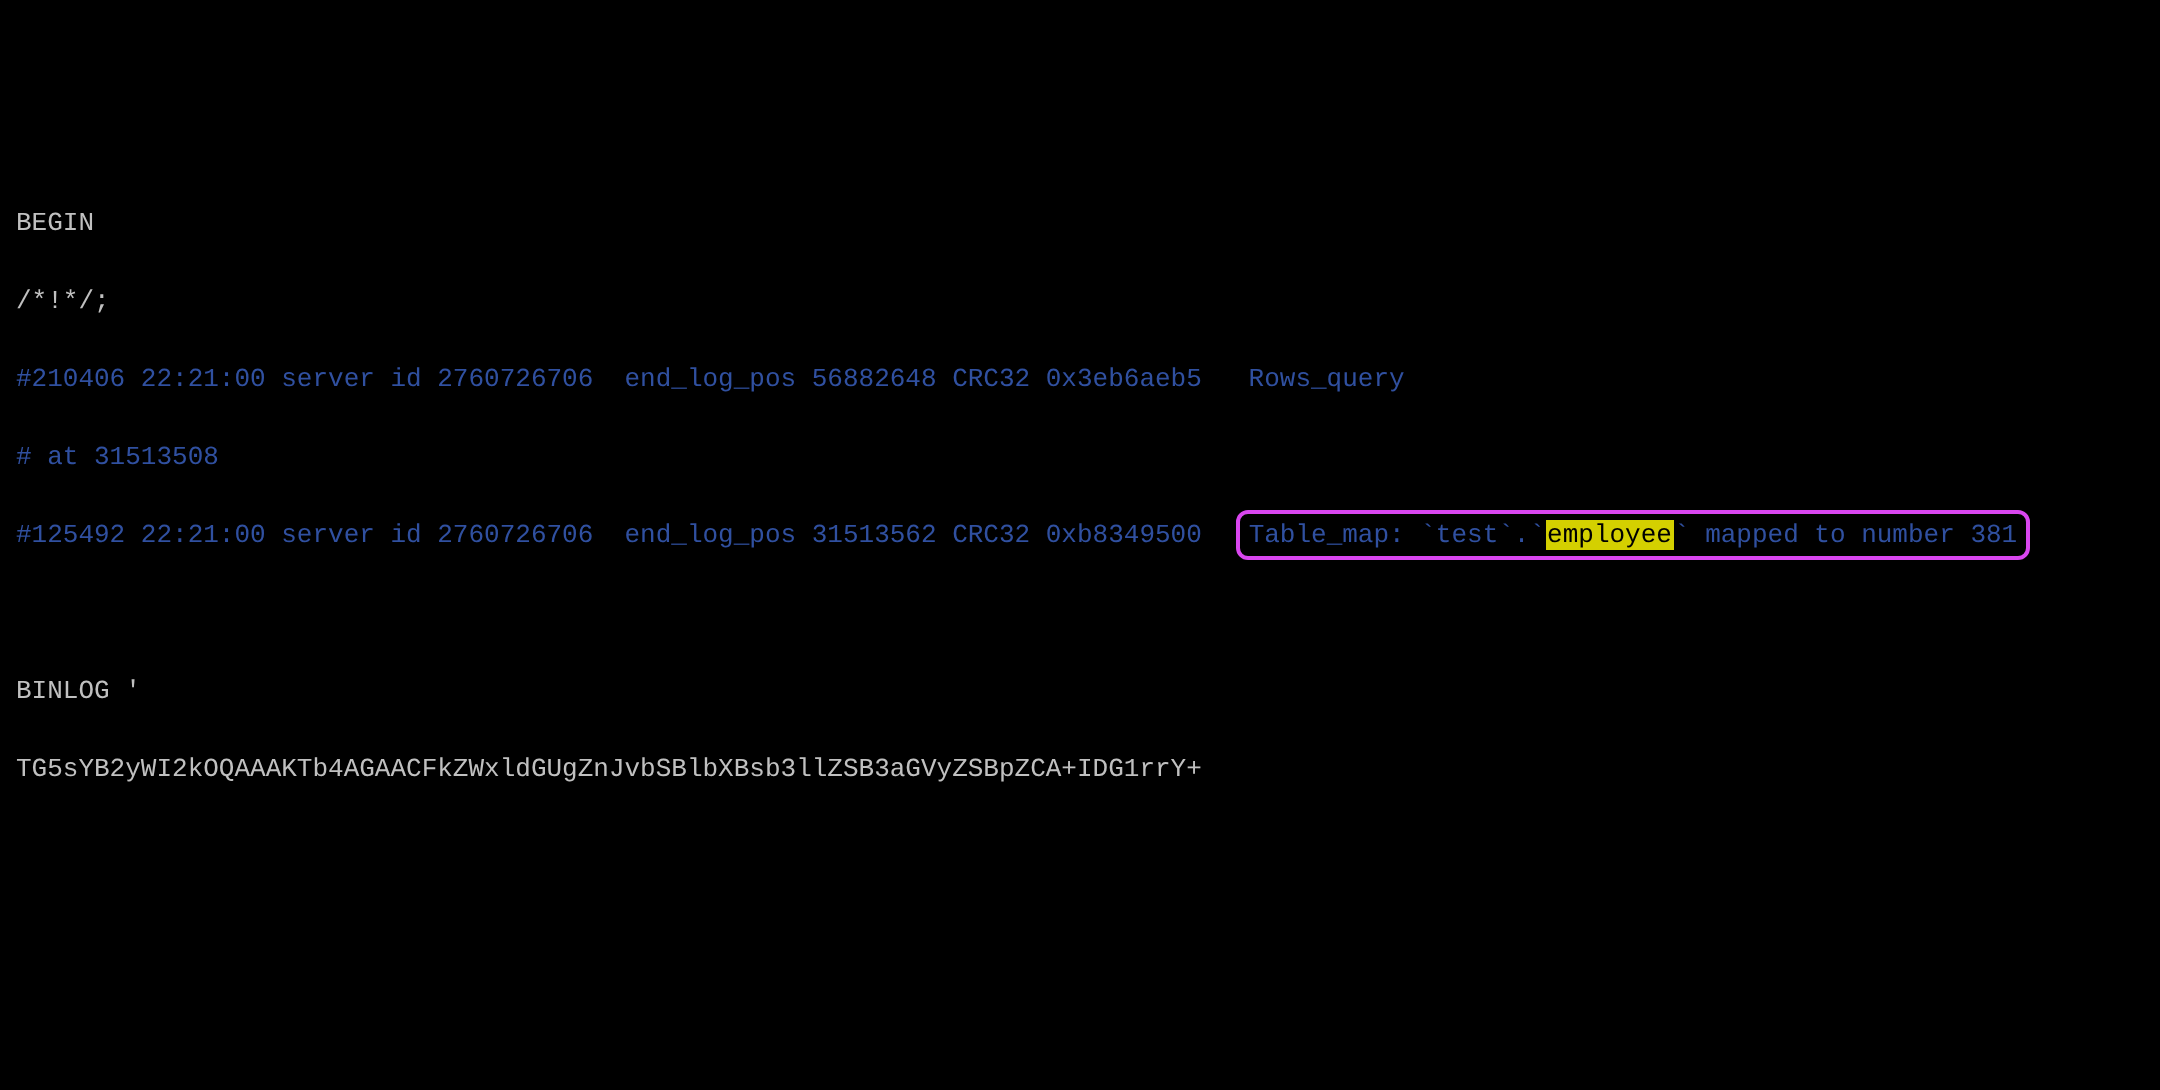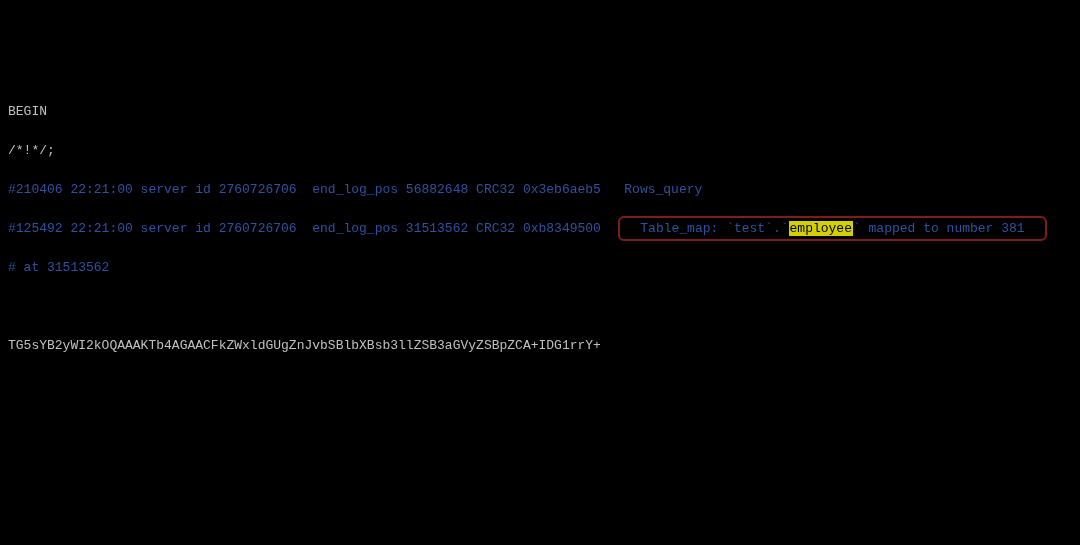--- a/index.html
+++ b/index.html
@@ -24,43 +24,44 @@
     }
     .blue {
       color: #3050a0;
     }
     .highlight {
       background: #d4d000;
       color: #000;
       padding: 0 1px;
     }
     .redbox {
-      border: 2px solid #7f1d1d;
+      border: 2px solid #d946ef;
       border-radius: 6px;
       display: inline-block;
-      padding: 1px 20px;
+      padding: 1px 4px;
       margin: -3px -6px;
     }
     .line {
       display: block;
       font-family: Liberation Mono, monospace;
     }
   </style>
 </head>
 <body>
 
 
 
 <div>
 <span class="line white">BEGIN</span>
 <span class="line white">/*!*/;</span>
 <span class="line blue">#210406 22:21:00 server id 2760726706  end_log_pos 56882648 CRC32 0x3eb6aeb5   Rows_query</span>
+<span class="line blue"># at 31513508</span>
 <span class="line blue"><span>#125492 22:21:00 server id 2760726706  end_log_pos 31513562 CRC32 0xb8349500   </span><span class="redbox"><span>Table_map: `test`.`</span><span class="highlight">employee</span><span>` mapped to number 381</span></span></span>
-<span class="line blue"># at 31513562</span>
 <span class="line">&nbsp;</span>
+<span class="line white">BINLOG '</span>
 <span class="line white">TG5sYB2yWI2kOQAAAKTb4AGAACFkZWxldGUgZnJvbSBlbXBsb3llZSB3aGVyZSBpZCA+IDG1rrY+</span>
 
 
 
 
 
 
 </div>
 
 

